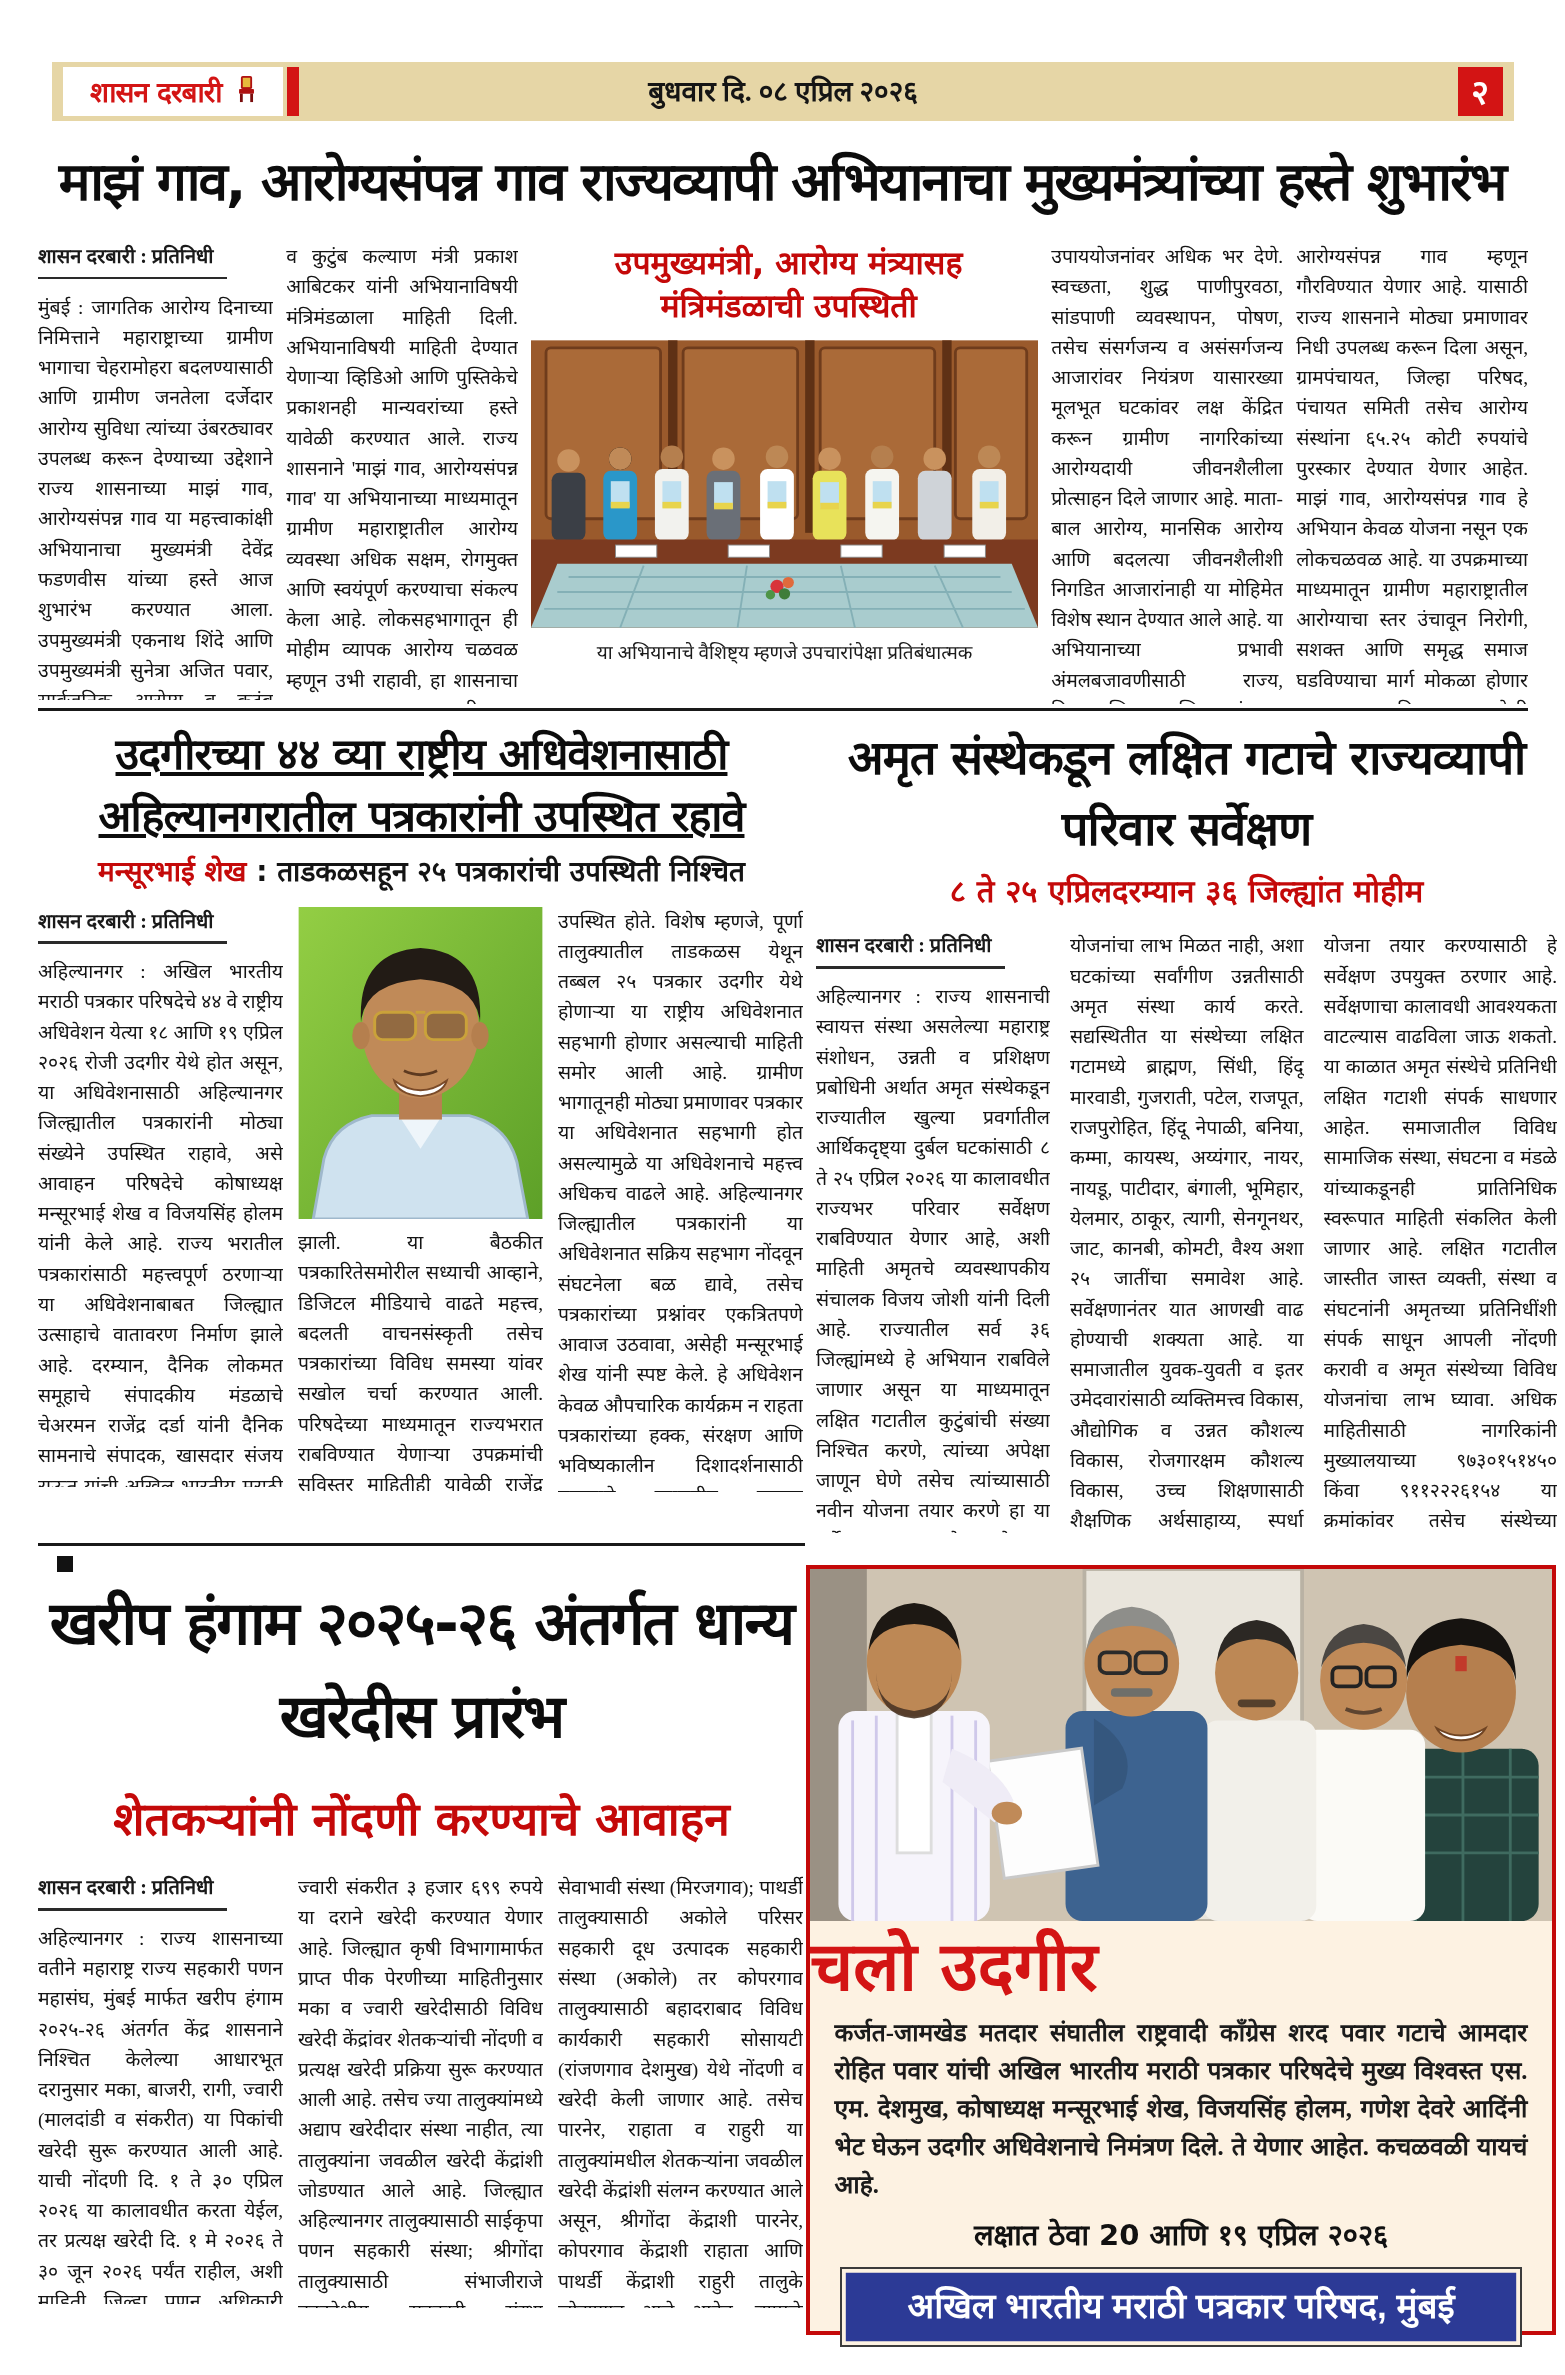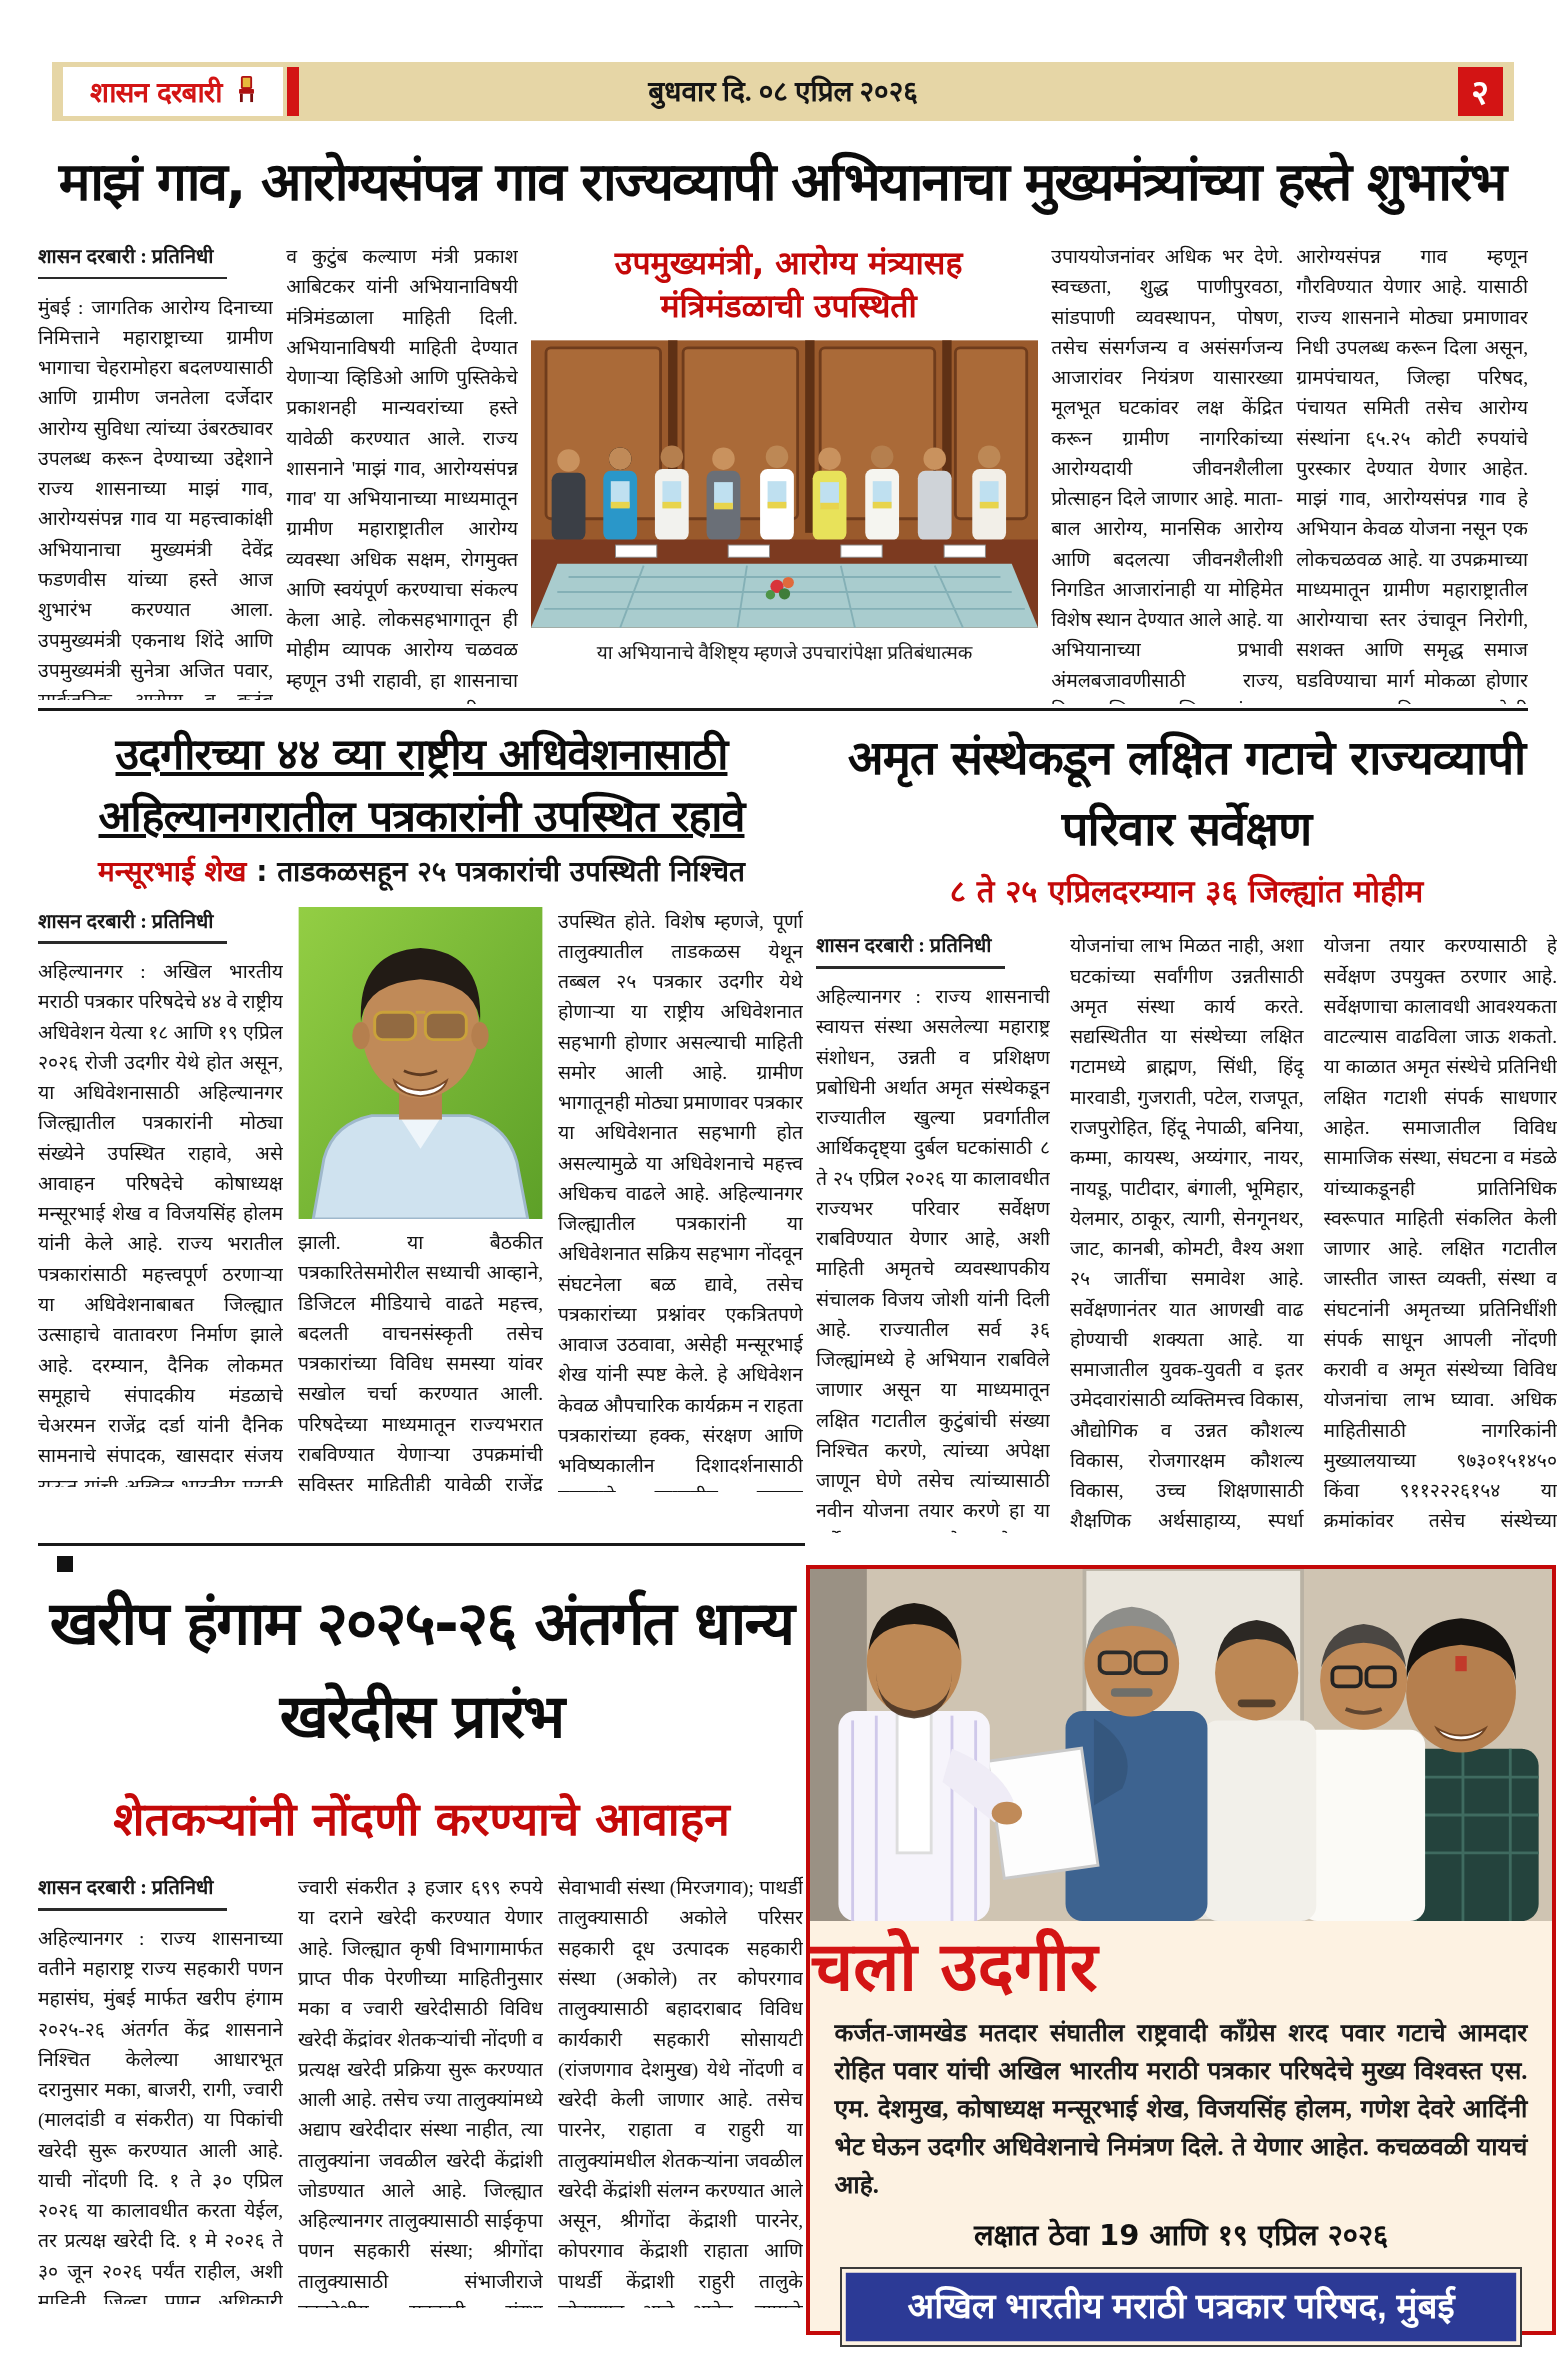--- a/index.html
+++ b/index.html
@@ -357,16 +357,16 @@
         <ellipse cx="110" cy="98" rx="50" ry="58" fill="#bd8855"></ellipse>
         <path d="M62,86 Q66,40 110,36 Q154,40 158,86 Q148,60 110,58 Q72,60 62,86 Z" fill="#1d1813"></path>
         <path d="M70,110 Q72,156 110,158 Q148,156 150,110 Q150,146 110,150 Q70,146 70,110 Z" fill="#4a3526" fill-opacity="0.9"></path>
         <path d="M150,190 Q200,210 215,245 L195,268 Q160,240 140,225 Z" fill="#efecf6"></path>
         <ellipse cx="208" cy="258" rx="16" ry="12" fill="#c08a58"></ellipse>
       </g>
     </svg>
   </div>
   <div class="ad-title">चलो उदगीर</div>
   <div class="ad-body">कर्जत-जामखेड मतदार संघातील राष्ट्रवादी काँग्रेस शरद पवार गटाचे आमदार रोहित पवार यांची अखिल भारतीय मराठी पत्रकार परिषदेचे मुख्य विश्वस्त एस. एम. देशमुख, कोषाध्यक्ष मन्सूरभाई शेख, विजयसिंह होलम, गणेश देवरे आदिंनी भेट घेऊन उदगीर अधिवेशनाचे निमंत्रण दिले. ते येणार आहेत. कचळवळी यायचं आहे.</div>
-  <div class="ad-highlight">लक्षात ठेवा 19 आणि १९ एप्रिल २०२६</div>
+  <div class="ad-highlight">लक्षात ठेवा 20 आणि १९ एप्रिल २०२६</div>
   <div class="ad-footer">अखिल भारतीय मराठी पत्रकार परिषद, मुंबई</div>
 </div>
 
 
 </body></html>

